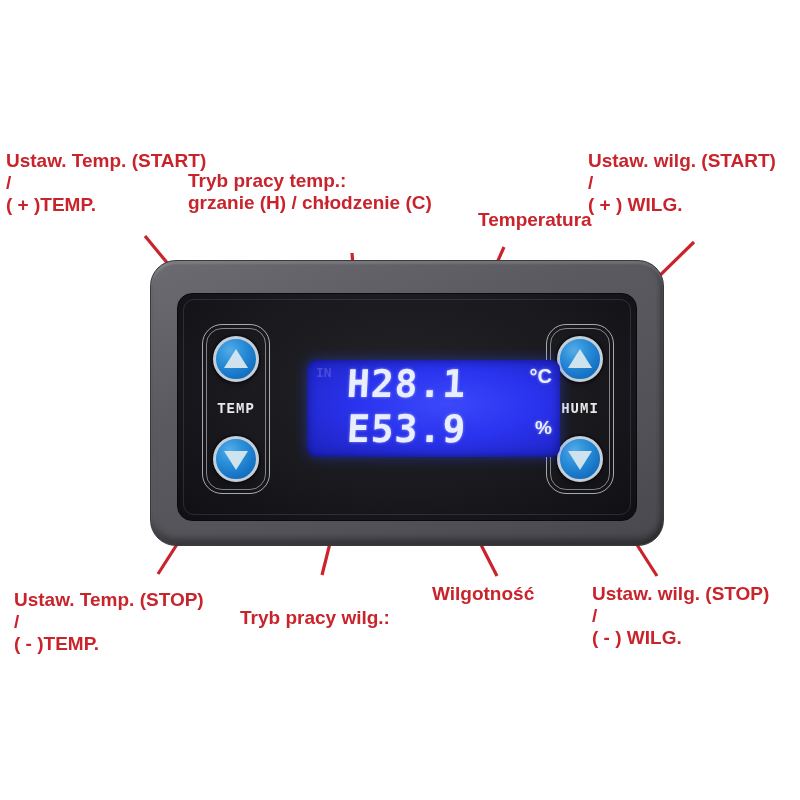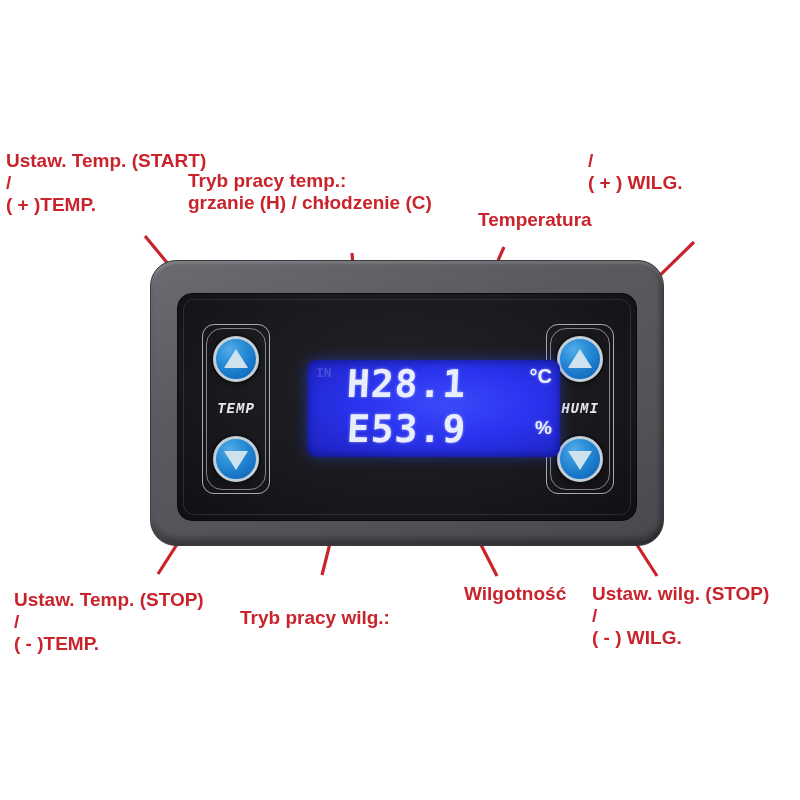--- a/index.html
+++ b/index.html
@@ -24,21 +24,21 @@
   .side-tab.left{left:142px;} .side-tab.right{left:659px;}
 
   .panel{position:absolute;left:26px;top:32px;width:458px;height:226px;border-radius:15px;
          background:radial-gradient(ellipse at 50% 40%,#232327 0%,#1a1a1e 55%,#101014 100%);
          border:1px solid #0a0a0c;}
   .panel::after{content:"";position:absolute;left:5px;top:5px;right:5px;bottom:5px;border-radius:11px;
                 border:1px solid rgba(200,205,210,.14);pointer-events:none;}
 
   
   .btn-group{position:absolute;top:30px;width:68px;height:170px;border:1px solid rgba(215,220,224,.75);
-             border-radius:12px;padding:3px;box-sizing:border-box;font-style:italic;}
+             border-radius:20px;padding:3px;box-sizing:border-box;}
   .btn-group .inner{width:100%;height:100%;border:1px solid rgba(215,220,224,.55);border-radius:16px;
                     box-sizing:border-box;display:flex;flex-direction:column;align-items:center;
                     justify-content:space-between;padding:7px 0;}
   .btn-group.left{left:24px;} .btn-group.right{left:368px;}
   .grp-label{color:#e9e9e9;font-family:"Liberation Mono",monospace;font-weight:bold;font-size:14px;letter-spacing:1px;}
 
   .round-btn{width:46px;height:46px;border-radius:50%;
              background:radial-gradient(circle at 35% 28%,#55abе8 0%,#2f93da 30%,#1877c8 65%,#0e5da6 100%);
              background:radial-gradient(circle at 35% 28%,#55abe8 0%,#2f93da 30%,#1877c8 65%,#0e5da6 100%);
              border:3px solid #c4cfd8;box-sizing:border-box;
@@ -99,35 +99,36 @@
   <div class="ann" style="left:188px;top:170px;width:300px;">
     <span>Tryb pracy temp.:</span>
     <span>grzanie (H) / chłodzenie (C)</span>
   </div>
 
   <div class="ann" style="left:478px;top:209px;width:150px;">
     <span>Temperatura</span>
   </div>
 
   <div class="ann center" style="left:588px;top:150px;width:210px;">
+    <span>Ustaw. wilg. (START)</span>
     <span>/</span>
     <span>( + ) WILG.</span>
   </div>
 
   <div class="ann center" style="left:14px;top:589px;width:228px;">
     <span>Ustaw. Temp. (STOP)</span>
     <span>/</span>
     <span>( - )TEMP.</span>
   </div>
 
   <div class="ann" style="left:240px;top:607px;width:300px;">
     <span>Tryb pracy wilg.:</span>
   </div>
 
-  <div class="ann" style="left:464px;top:583px;width:140px;">
+  <div class="ann" style="left:432px;top:583px;width:140px;">
     <span>Wilgotność</span>
   </div>
 
   <div class="ann center" style="left:592px;top:583px;width:210px;">
     <span>Ustaw. wilg. (STOP)</span>
     <span>/</span>
     <span>( - ) WILG.</span>
   </div>
 
   <div class="side-tab left"></div>

